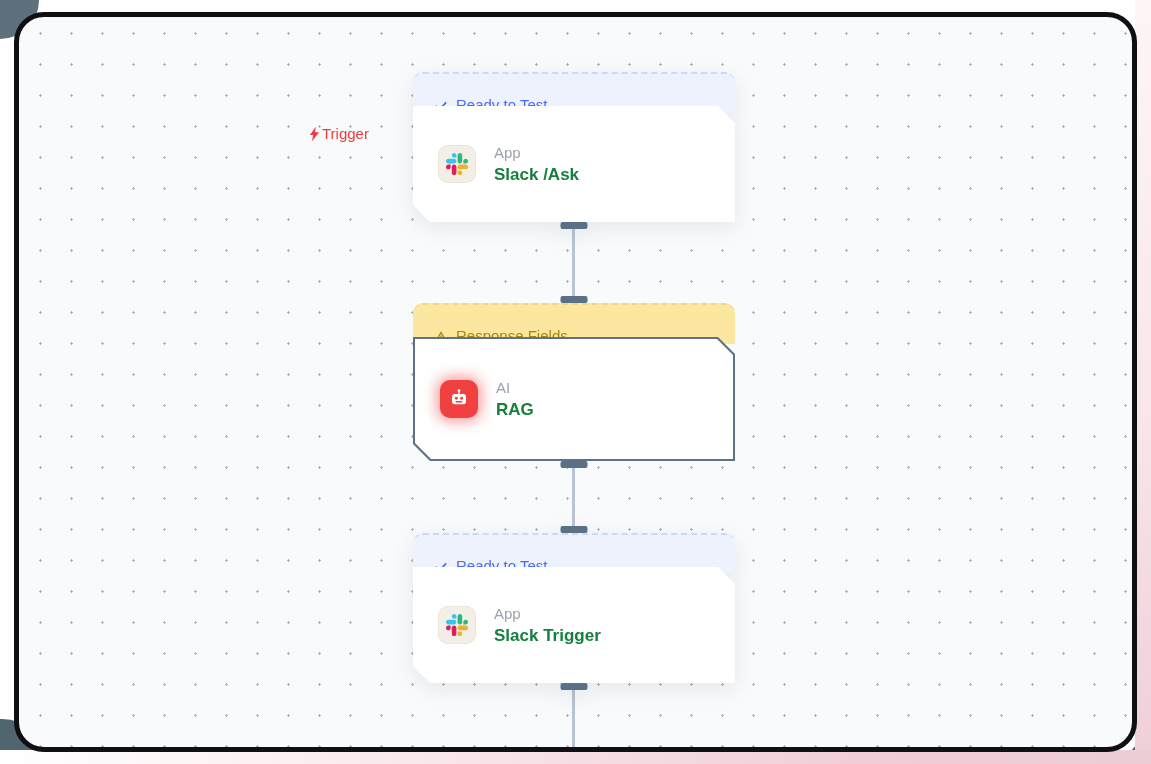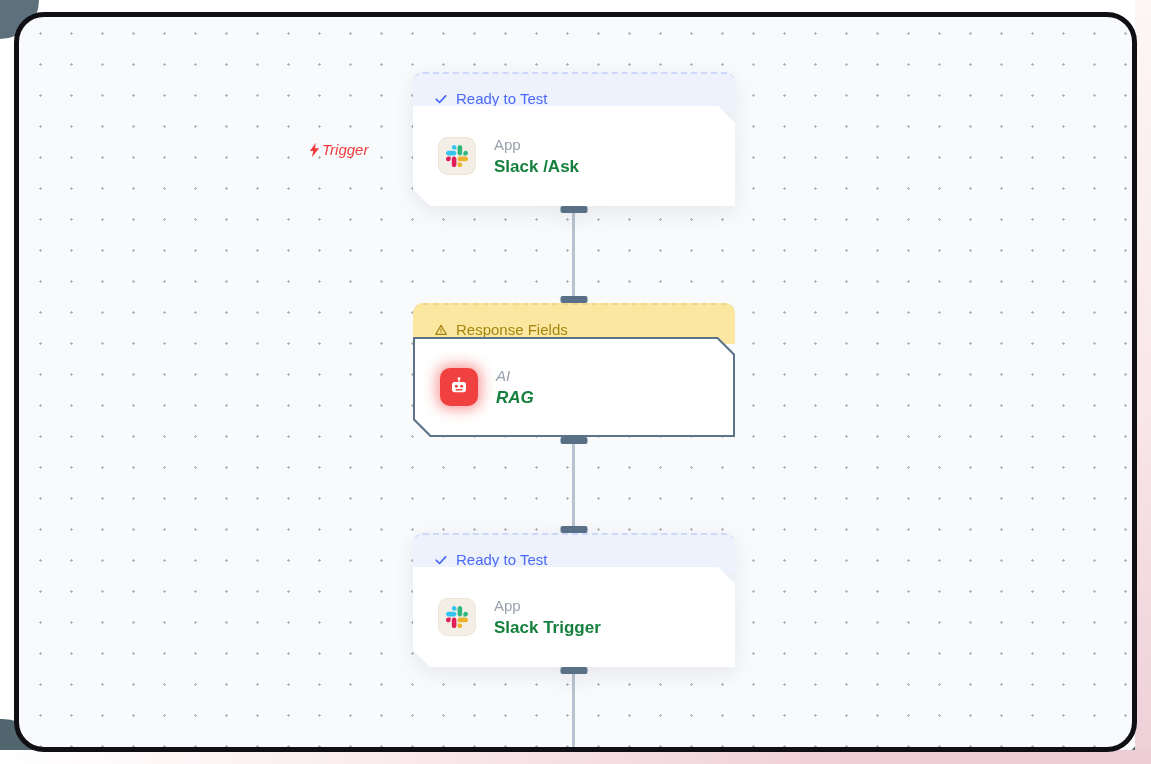--- a/index.html
+++ b/index.html
@@ -32,48 +32,48 @@
   .edge-3 { top:650px; height:80px; }
 
   .handle { position:absolute; left:50%; transform:translateX(-50%); width:27px; height:7px;
             background:#5a7086; border-radius:2px; z-index:3; }
   .handle-top { top:-7px; } .handle-bottom { bottom:-7px; }
 
   
   .node { position:absolute; left:394px; width:322px; z-index:2; }
   .node-shadow { filter:drop-shadow(0 6px 10px rgba(15,23,42,0.08)); }
 
-  .status-bar { position:relative; height:41px; display:flex; align-items:center;
+  .status-bar { position:relative; height:41px; display:flex; align-items:flex-end;
                 padding:9px 0 0 21px; gap:8px; font-size:15px; font-weight:500;
                 border-radius:10px 10px 0 0; z-index:0; }
   .status-ready   { background:#eef2fd; color:#4a6af6; border-top:2px dashed #ccd7fa; }
   .status-warning { background:#fbe7a0; color:#a5850e; border-top:2px dashed #eed98b; }
   .status-bar svg { flex:0 0 auto; margin-top:2px; }
 
-  .node-card { position:relative; margin-top:-7px; height:100px; background:#ffffff; z-index:1;
+  .node-card { position:relative; margin-top:-7px; height:116px; background:#ffffff; z-index:1;
                clip-path:polygon(0 0, calc(100% - 17px) 0, 100% 17px, 100% 100%, 17px 100%, 0 calc(100% - 17px));
                display:flex; align-items:center; gap:18px; padding-left:25px; }
 
   
-  .card-border { position:relative; margin-top:-7px; height:100px; background:#5b7289; z-index:1;
-               clip-path:polygon(0 0, calc(100% - 17px) 0, 100% 17px, 100% 100%, 17px 100%, 0 calc(100% - 17px));font-style:italic; }
+  .card-border { position:relative; margin-top:-7px; height:124px; background:#5b7289; z-index:1;
+               clip-path:polygon(0 0, calc(100% - 17px) 0, 100% 17px, 100% 100%, 17px 100%, 0 calc(100% - 17px)); }
   .card-border .node-card { position:absolute; inset:2px; margin-top:0; height:auto;
                clip-path:polygon(0 0, calc(100% - 16px) 0, 100% 16px, 100% 100%, 16px 100%, 0 calc(100% - 16px)); }
 
   .icon-tile { width:38px; height:38px; border-radius:10px; display:flex; align-items:center; justify-content:center; flex:0 0 auto; }
   .tile-slack { background:#f4efe6; box-shadow:0 0 0 1px #ece5d8 inset; }
   .tile-robot { background:#f0403f; box-shadow:0 0 14px 3px rgba(240,63,63,0.55); }
 
   .node-texts { display:flex; flex-direction:column; gap:4px; }
   .node-category { font-size:15px; color:#9aa2ad; }
   .node-title { font-size:17px; font-weight:700; color:#15803d; }
 
   
-  .trigger { position:absolute; left:290px; top:124px; display:flex; align-items:center; gap:2px;
-             color:#f23b3b; font-size:15px; font-weight:500; z-index:2;font-style:italic; }
+  .trigger { position:absolute; left:290px; top:108px; display:flex; align-items:center; gap:2px;
+             color:#f23b3b; font-size:15px; font-weight:500; z-index:2; }
 </style>
 </head>
 <body>
 
 <div class="page">
   <div class="corner tl"></div>
   <div class="corner bl"></div>
   <div class="corner br"></div>
   <div class="pink-right"></div>
   <div class="pink-bottom"></div>

